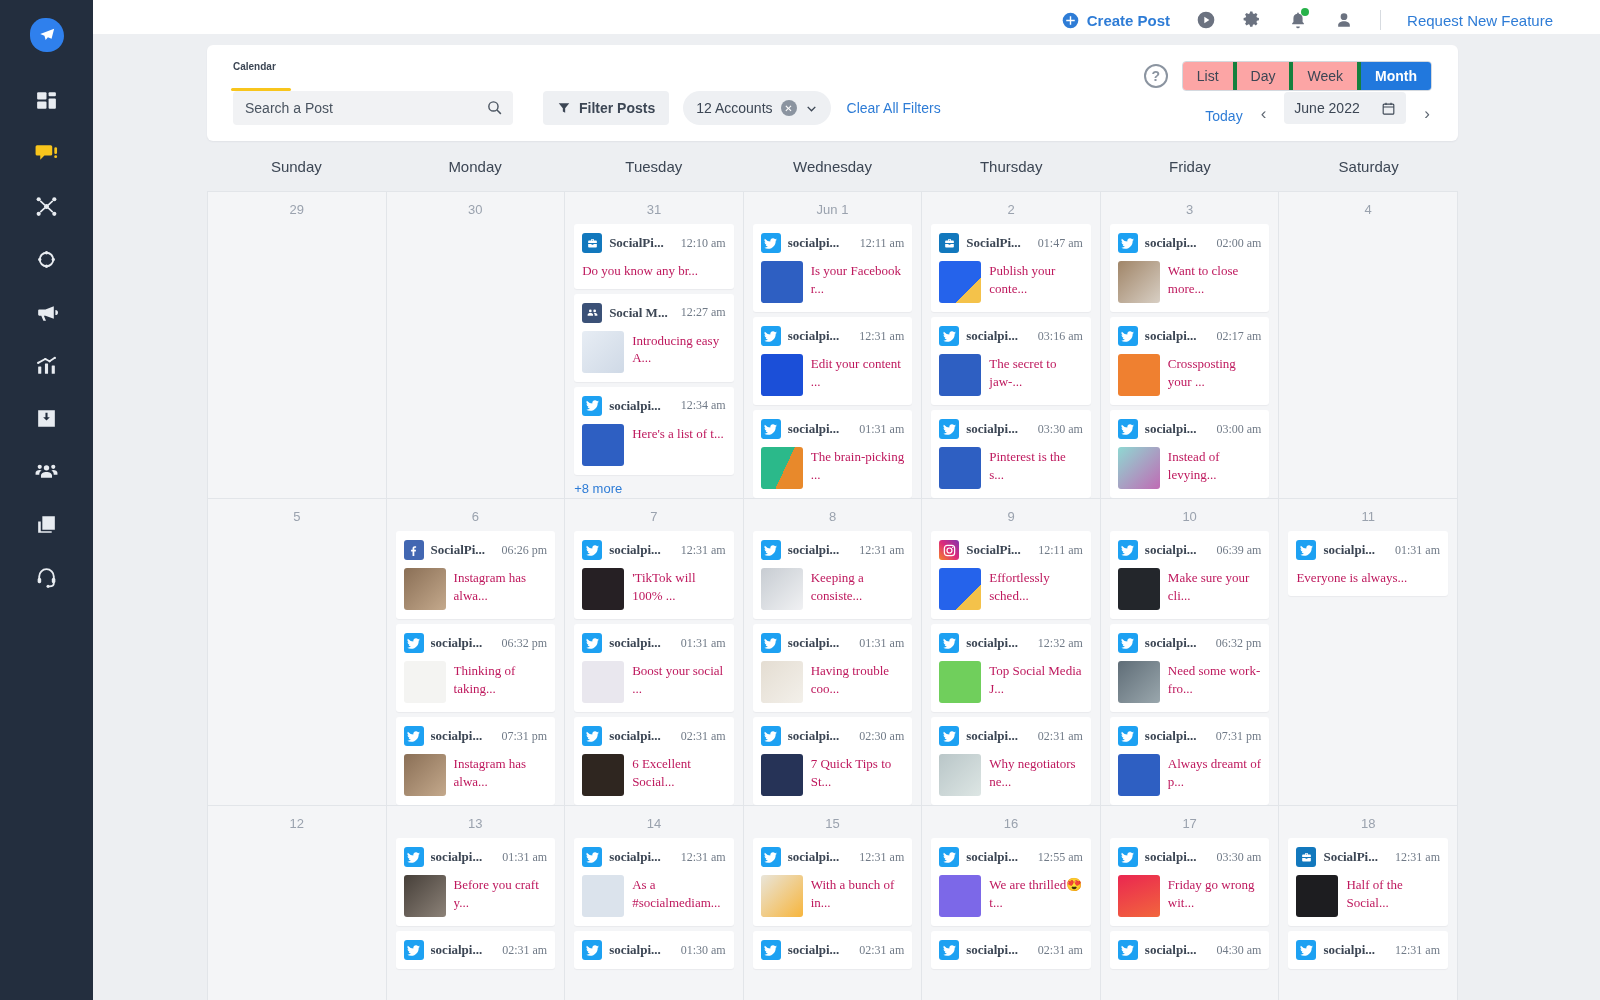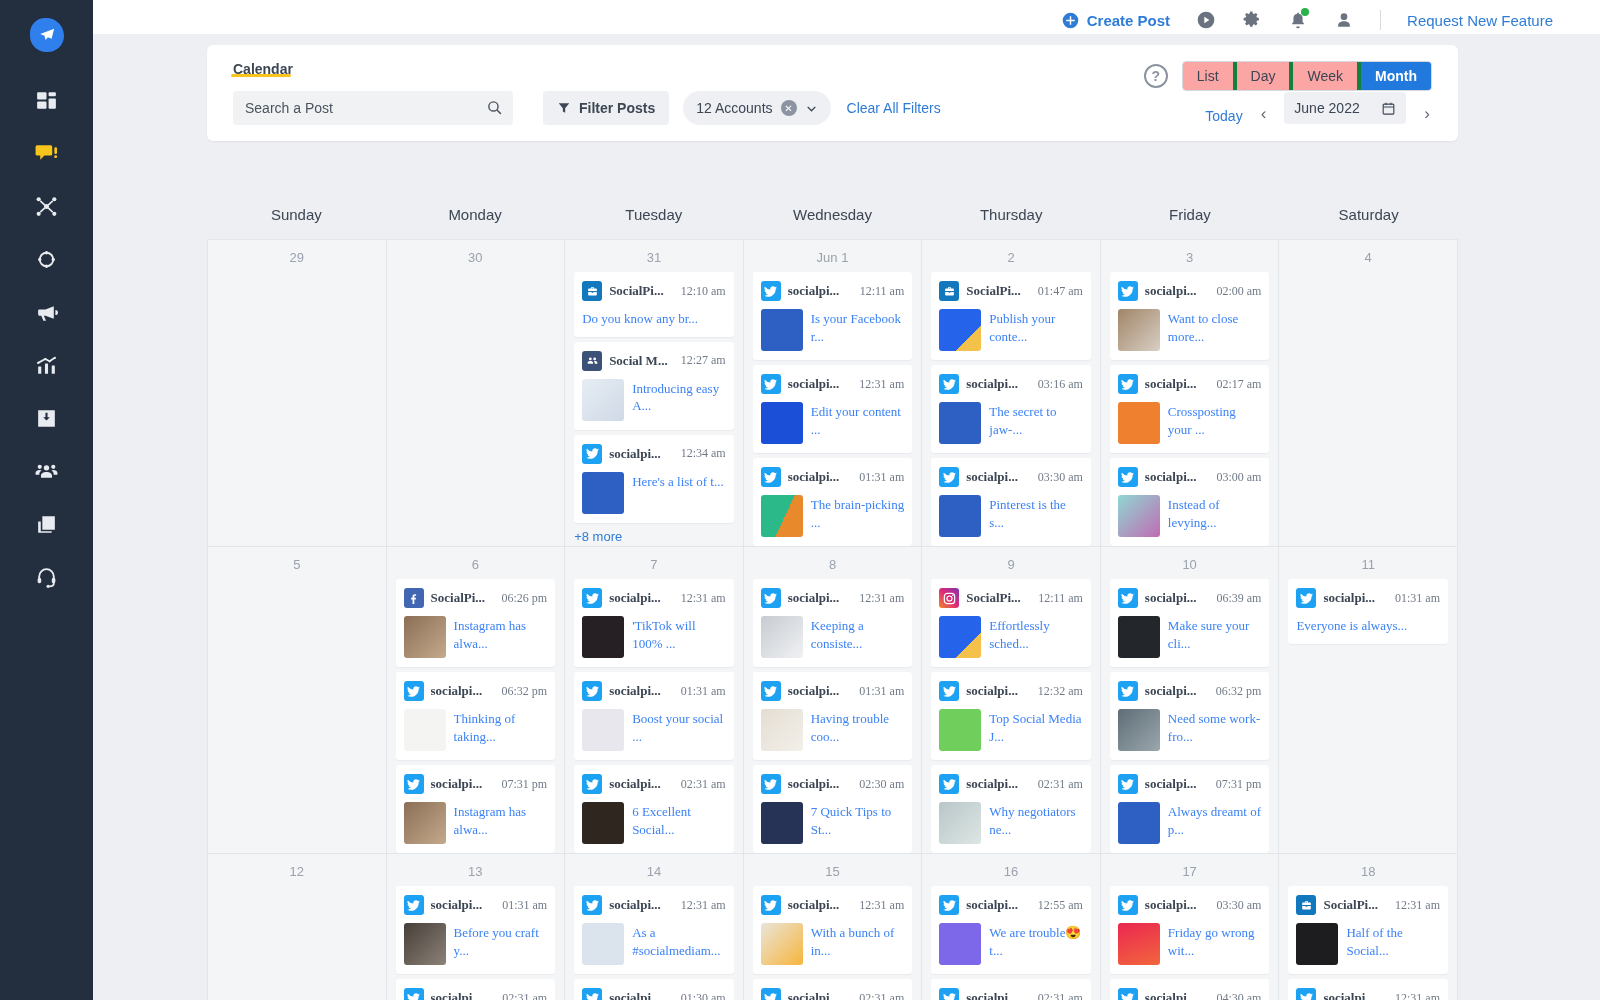--- a/index.html
+++ b/index.html
@@ -25,21 +25,21 @@
   .bell-dot { position:absolute; right:-1px; top:-2px; width:8px; height:8px; border-radius:50%; background:#27b24a; }
   .tb-divider { width:1px; height:20px; background:#d7dbe0; }
   .request-link { color:#2e7cd6; font-size:15px; cursor:pointer; }
 
   
   .main { position:absolute; left:93px; top:34px; right:0; bottom:0; background:#edeff2; padding:11px 142px 0 114px; }
 
   
   .header-card { background:#fff; border-radius:6px; box-shadow:0 1px 2px rgba(30,40,60,.06); padding:0 26px 16px 26px; }
   .card-row1 { display:flex; justify-content:space-between; align-items:flex-start; padding-top:16px; }
-  .cal-tab { position:relative; font-size:14px; font-weight:700; color:#3c4654; padding-bottom:0; cursor:pointer; }
+  .cal-tab { position:relative; font-size:10px; font-weight:700; color:#3c4654; padding-bottom:19px; cursor:pointer; }
   .cal-tab:after { content:""; position:absolute; left:-2px; bottom:0; width:60px; height:3px; background:#f8c51c; border-radius:2px; }
   .row1-right { display:flex; align-items:center; gap:14px; }
   .help-circle { width:24px; height:24px; border:2px solid #8b94a0; border-radius:50%; color:#8b94a0;
                  font-size:14px; font-weight:700; display:flex; align-items:center; justify-content:center; cursor:pointer; }
   .seg { display:flex; border:1px solid #d4d9df; border-radius:4px; overflow:hidden; }
   .seg-btn { font-size:14px; color:#3c4654; background:#fca5a5; padding:6px 14px; border-right:4px solid #15803d; cursor:pointer; }
   .seg-btn:last-child { border-right:none; }
   .seg-btn.active { background:#2178dd; color:#fff; font-weight:600; }
 
   .card-row2 { display:flex; align-items:center; }
@@ -55,40 +55,40 @@
   .pill-x { width:16px; height:16px; border-radius:50%; background:#8b94a0; color:#fff; font-size:10px;
             display:flex; align-items:center; justify-content:center; cursor:pointer; }
   .clear-link { margin-left:16px; color:#2e7cd6; font-size:14px; cursor:pointer; }
   .row2-right { margin-left:auto; display:flex; align-items:flex-end; gap:16px; }
   .today-link { color:#2e7cd6; font-size:14px; cursor:pointer; }
   .nav-arrow { color:#5f6873; font-size:17px; cursor:pointer; padding:0 2px; }
   .month-box { display:flex; align-items:center; justify-content:space-between; width:122px; height:32px;
                background:#eef0f3; border-radius:4px; padding:0 10px; font-size:14px; color:#3c4654; cursor:pointer; }
 
   
-  .weekday-row { display:grid; grid-template-columns:repeat(7,1fr); height:50px; align-items:center;margin-top:48px; }
+  .weekday-row { display:grid; grid-template-columns:repeat(7,1fr); height:50px; align-items:center; }
   .weekday { text-align:center; font-size:15px; color:#3c4654; }
   .grid { display:grid; grid-template-columns:repeat(7,1fr); gap:1px; background:#e2e5e9; border:1px solid #e2e5e9; }
   .day-cell { background:#f4f5f7; height:306px; display:flex; flex-direction:column; padding:6px 9px 8px 9px; overflow:hidden; }
   .date-label { text-align:center; font-size:13px; color:#9aa2ae; padding:4px 0 7px 0; }
   .posts { display:flex; flex-direction:column; gap:5px;font-family:Liberation Serif, serif; }
   .post-card { background:#fff; border-radius:3px; box-shadow:0 1px 1px rgba(30,40,60,.05); padding:9px 8px; cursor:pointer; }
   .post-head { display:flex; align-items:center; }
   .net-icon { width:20px; height:20px; border-radius:3px; flex:0 0 20px; display:flex; align-items:center; justify-content:center; }
   .net-icon svg { width:13px; height:13px; }
   .net-twitter { background:#1da1f2; }
   .net-facebook { background:#4267b2; }
   .net-instagram { background:linear-gradient(45deg,#f58529,#dd2a7b,#8134af); }
   .net-briefcase { background:#1278bd; }
   .net-group { background:#3b5177; }
   .post-account { font-size:13px; font-weight:600; color:#3c4654; margin-left:7px; white-space:nowrap; overflow:hidden; }
   .post-time { margin-left:auto; font-size:12px; color:#707a87; white-space:nowrap; padding-left:6px; }
   .post-body { display:flex; margin-top:8px; align-items:flex-start; }
   .post-thumb { width:42px; height:42px; border-radius:3px; flex:0 0 42px; margin-right:8px; }
-  .post-text { font-size:13px; color:#3b82f6; line-height:1.35; padding-top:1px;
+  .post-text { font-size:13px; color:#be185d; line-height:1.35; padding-top:1px;
                display:-webkit-box; -webkit-line-clamp:2; -webkit-box-orient:vertical; overflow:hidden; }
   .more-link { margin-top:auto; font-size:13px; color:#2e7cd6; padding-top:6px; cursor:pointer; }
 </style>
 </head>
 <body>
 
 <div class="sidebar">
   <div class="side-logo">
     <svg width="18" height="18" viewBox="0 0 24 24">
         <path fill="#fff" d="M21.5 3.5 3 10.8l5.6 2.1 1.6 5.6 3-3.6 4.9 2.1z"></path>
@@ -870,21 +870,21 @@
               <span class="net-icon net-twitter">
                 <svg viewBox="0 0 24 24" fill="#fff">
                   <path d="M23.95 4.57a10 10 0 0 1-2.82.77 4.96 4.96 0 0 0 2.16-2.72c-.95.56-2 .96-3.12 1.19a4.92 4.92 0 0 0-8.39 4.48A13.94 13.94 0 0 1 1.64 3.16a4.92 4.92 0 0 0 1.52 6.57 4.9 4.9 0 0 1-2.23-.61v.06a4.92 4.92 0 0 0 3.95 4.83 4.9 4.9 0 0 1-2.22.08 4.93 4.93 0 0 0 4.6 3.42A9.87 9.87 0 0 1 0 19.54a13.94 13.94 0 0 0 7.55 2.21c9.06 0 14.01-7.5 14.01-14.01l-.02-.63a10 10 0 0 0 2.41-2.54z"></path>
                 </svg>
               </span>
               <span class="post-account">socialpi...</span>
               <span class="post-time">12:55 am</span>
             </div>
             <div class="post-body">
               <span class="post-thumb" style="background: rgb(124, 104, 232);"></span>
-              <span class="post-text">We are trouble😍t...</span>
+              <span class="post-text">We are thrilled😍t...</span>
             </div>
           </div>
           <div class="post-card">
             <div class="post-head">
               <span class="net-icon net-twitter">
                 <svg viewBox="0 0 24 24" fill="#fff">
                   <path d="M23.95 4.57a10 10 0 0 1-2.82.77 4.96 4.96 0 0 0 2.16-2.72c-.95.56-2 .96-3.12 1.19a4.92 4.92 0 0 0-8.39 4.48A13.94 13.94 0 0 1 1.64 3.16a4.92 4.92 0 0 0 1.52 6.57 4.9 4.9 0 0 1-2.23-.61v.06a4.92 4.92 0 0 0 3.95 4.83 4.9 4.9 0 0 1-2.22.08 4.93 4.93 0 0 0 4.6 3.42A9.87 9.87 0 0 1 0 19.54a13.94 13.94 0 0 0 7.55 2.21c9.06 0 14.01-7.5 14.01-14.01l-.02-.63a10 10 0 0 0 2.41-2.54z"></path>
                 </svg>
               </span>
               <span class="post-account">socialpi...</span>

